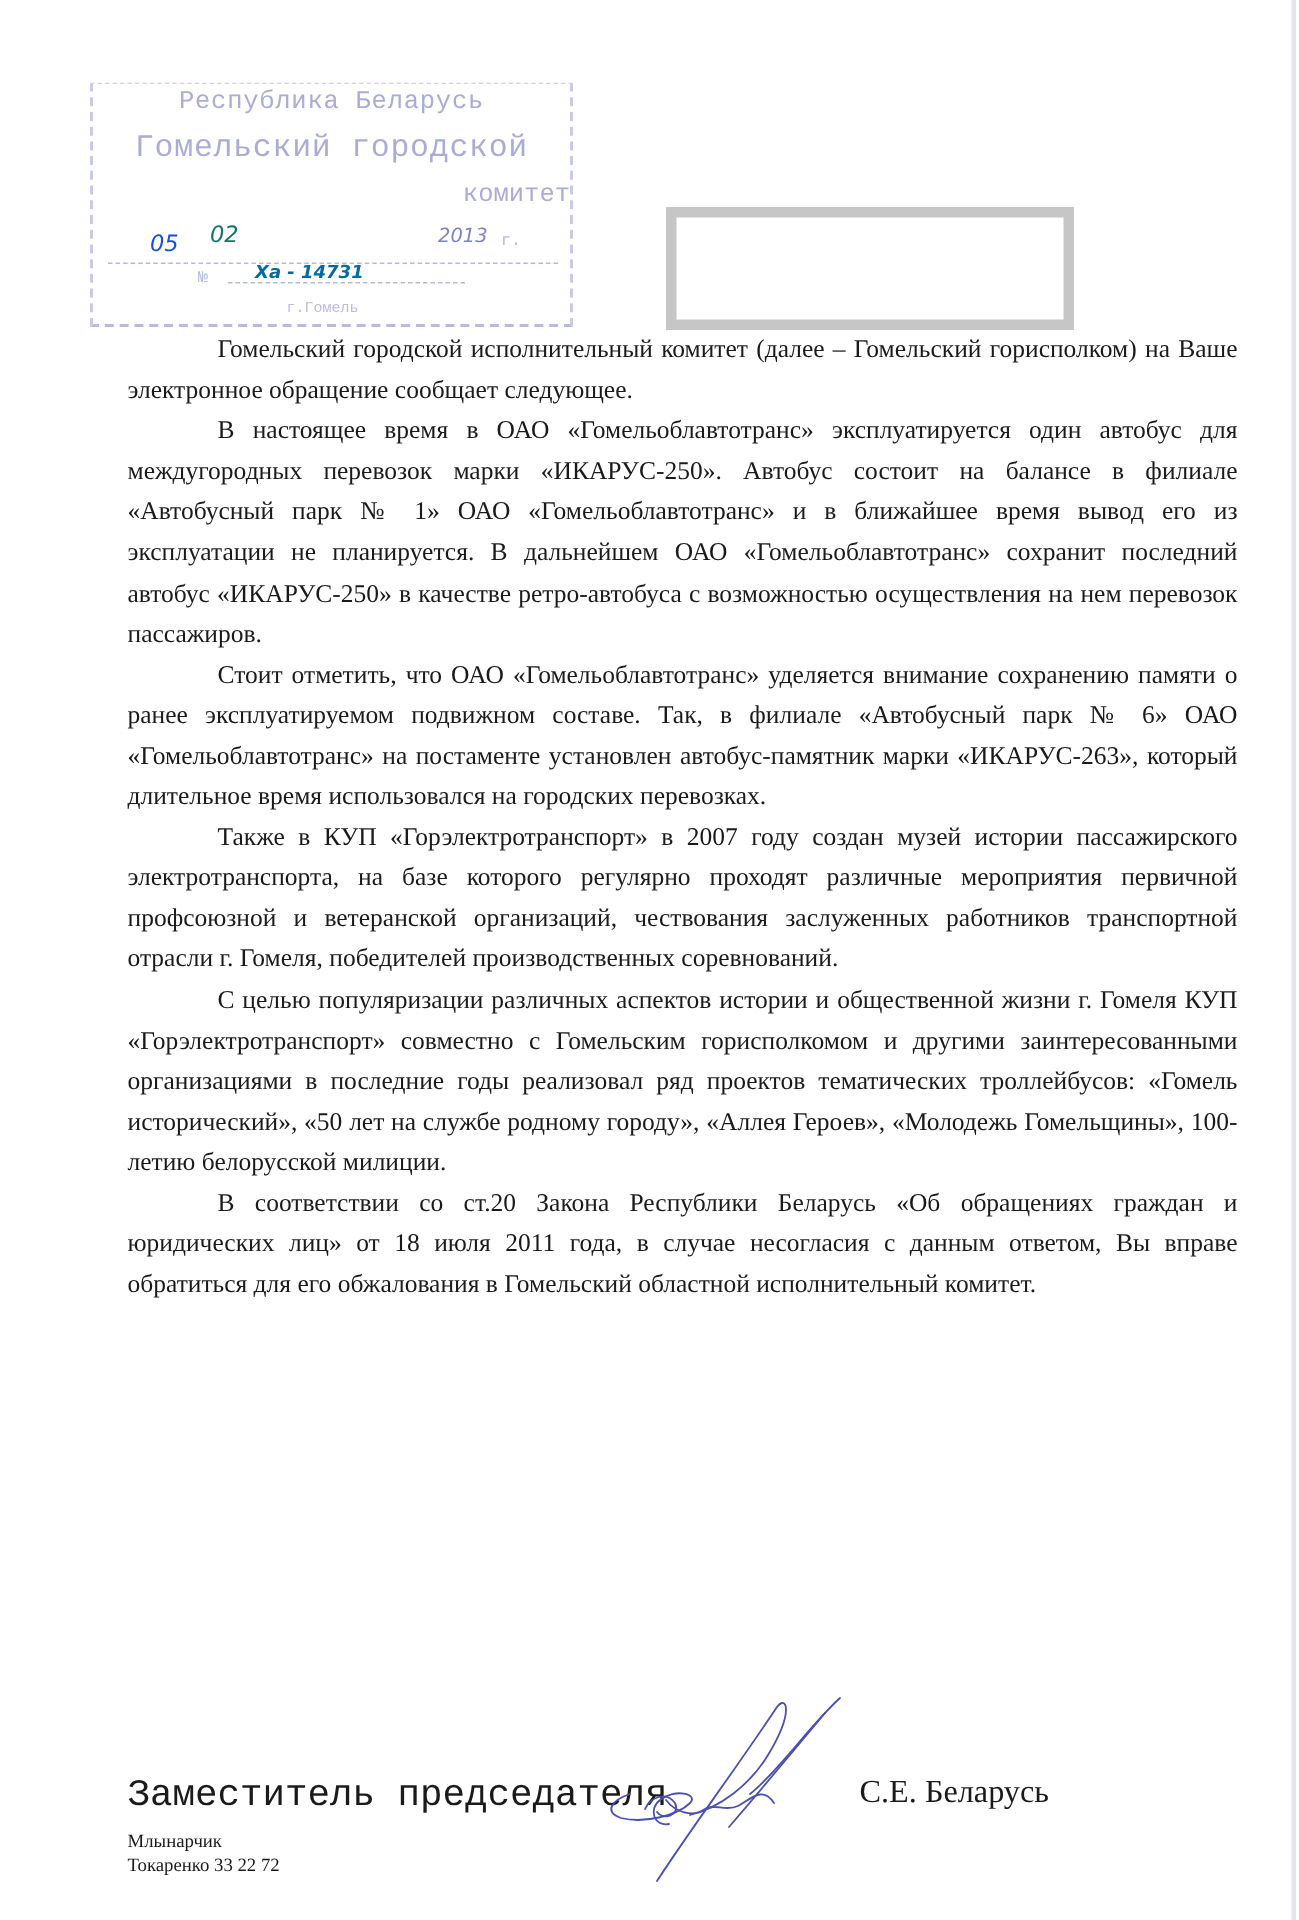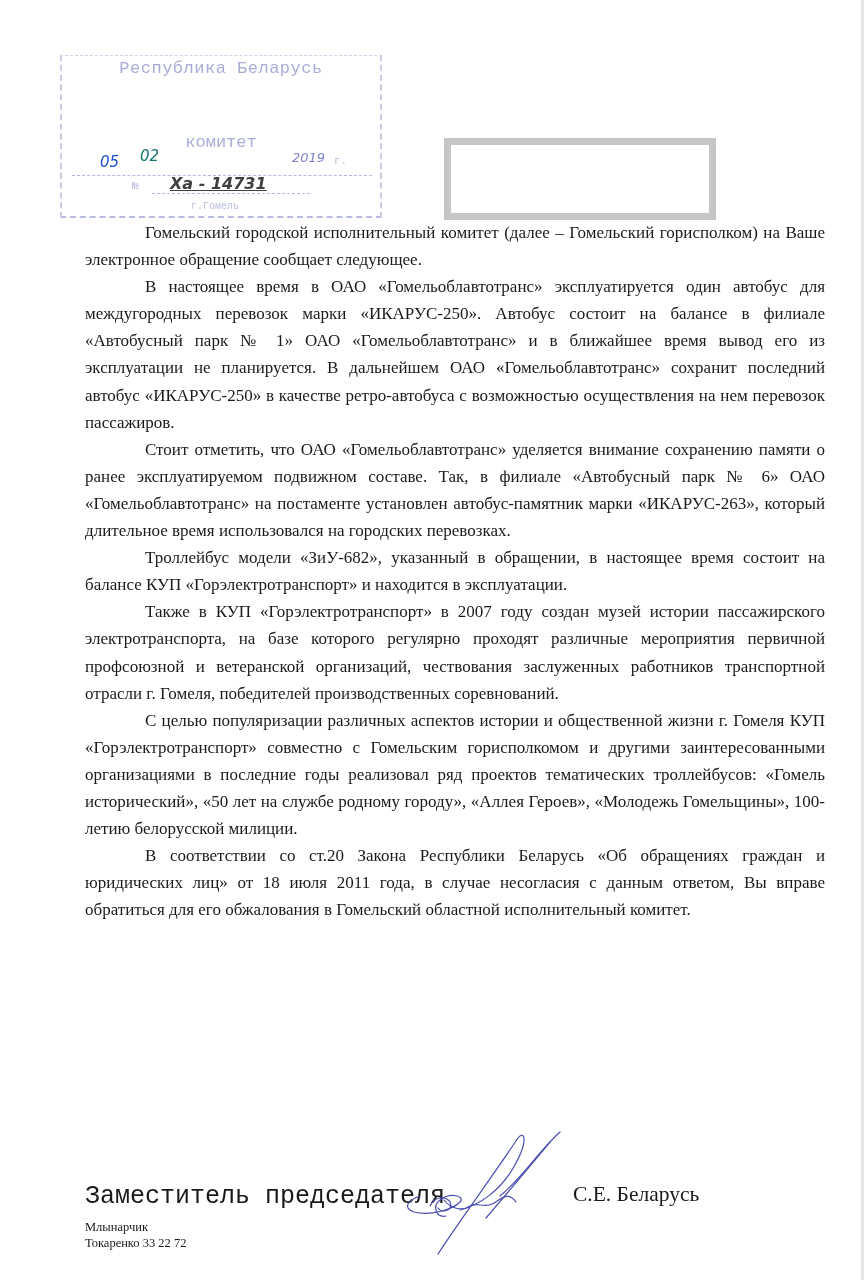--- a/index.html
+++ b/index.html
@@ -21,38 +21,38 @@
       border-right: 2px dashed #c9cbe6;
       border-top: 1px dashed #d0d2ea;
       border-bottom: 2px dashed #b7bbe0;
       color: #a9add6;
       font-family: "Liberation Mono", monospace;
       text-align: center;
     }
     .stamp .s-line1 { position: absolute; left: 0; right: 0; top: 3px; font-size: 17px; letter-spacing: 0.5px; }
     .stamp .s-line2 { position: absolute; left: 0; right: 0; top: 32px; font-size: 21px; letter-spacing: 0.5px; }
     .stamp .s-line3 { position: absolute; left: 0; right: 0; top: 55px; font-size: 19px; }
-    .stamp .s-line4 { position: absolute; left: 0; right: 0; top: 77px; font-size: 17px; }
+    .stamp .s-line4 { position: absolute; left: 0; right: 0; top: 65px; font-size: 17px; text-align: right; }
     .stamp .s-date {
       position: absolute; left: 10px; top: 97px; width: 300px; height: 22px;
       border-bottom: 1px dashed #b5b9df;
     }
     .stamp .s-date .d1 { position: absolute; left: 28px; top: 0; font-family: "DejaVu Sans", sans-serif; font-style: italic; font-size: 15px; color: #1d4ed8; }
     .stamp .s-date .d2 { position: absolute; left: 68px; top: -6px; font-family: "DejaVu Sans", sans-serif; font-style: italic; font-size: 15px; color: #0f766e; }
     .stamp .s-date .d3 { position: absolute; left: 220px; top: -3px; font-family: "DejaVu Sans", sans-serif; font-style: italic; font-size: 13px; color: #7d83c6; }
     .stamp .s-date .d4 { position: absolute; left: 262px; top: 2px; font-size: 11px; color: #b5b9df; }
     .stamp .s-num {
       position: absolute; left: 70px; top: 120px; width: 180px; height: 20px;
     }
     .stamp .s-num .n-label { position: absolute; left: 0; top: 4px; font-size: 11px; color: #b5b9df; }
     .stamp .s-num .n-val {
       position: absolute; left: 20px; top: -2px; width: 140px;
       border-bottom: 1px dashed #b5b9df;
-      font-family: "DejaVu Sans", sans-serif; font-style: italic; font-size: 16px; color: #404040;
-      text-align: left; padding-left: 18px; font-weight: bold; text-decoration: underline;
+      font-family: "DejaVu Sans", sans-serif; font-style: italic; font-size: 12px; color: #0369a1;
+      text-align: left; padding-left: 18px; font-weight: bold;
     }
     .stamp .s-city { position: absolute; left: 0; right: 12px; top: 145px; font-size: 10px; color: #b9bde0; }
 
     
     .redacted {
       position: absolute; left: 444px; top: 138px; width: 258px; height: 68px;
       border: 7px solid #c6c6c6; background: #ffffff;
     }
 
     
@@ -79,41 +79,41 @@
     }
   </style>
 </head>
 <body>
 
 <div class="page">
   <div class="right-edge"></div>
 
   <div class="stamp">
     <div class="s-line1">Республика Беларусь</div>
+    <div class="s-line2">Гомельский городской</div>
     <div class="s-line4">комитет</div>
     <div class="s-date">
       <span class="d1">05</span>
       <span class="d2">02</span>
-      <span class="d3">2019</span>
+      <span class="d3">2013</span>
       <span class="d4">г.</span>
     </div>
     <div class="s-num">
       <span class="n-label">№</span>
       <span class="n-val">Ха - 14731</span>
     </div>
     <div class="s-city">г.Гомель</div>
   </div>
 
   <div class="redacted"></div>
 
   <div class="body-text">
     <p class="first">Гомельский городской исполнительный комитет (далее – Гомельский горисполком) на Ваше электронное обращение сообщает следующее.</p>
     <p>В настоящее время в ОАО «Гомельоблавтотранс» эксплуатируется один автобус для междугородных перевозок марки «ИКАРУС-250». Автобус состоит на балансе в филиале «Автобусный парк № 1» ОАО «Гомельоблавтотранс» и в ближайшее время вывод его из эксплуатации не планируется. В дальнейшем ОАО «Гомельоблавтотранс» сохранит последний автобус «ИКАРУС-250» в качестве ретро-автобуса с возможностью осуществления на нем перевозок пассажиров.</p>
     <p>Стоит отметить, что ОАО «Гомельоблавтотранс» уделяется внимание сохранению памяти о ранее эксплуатируемом подвижном составе. Так, в филиале «Автобусный парк № 6» ОАО «Гомельоблавтотранс» на постаменте установлен автобус-памятник марки «ИКАРУС-263», который длительное время использовался на городских перевозках.</p>
-    <p>Троллейбус модели «ЗиУ-682», указанный в обращении, в настоящее время состоит на балансе КУП «Горэлектротранспорт» и находится в эксплуатации.</p>
     <p>Также в  КУП «Горэлектротранспорт» в 2007 году создан музей истории пассажирского электротранспорта, на базе которого регулярно проходят различные мероприятия первичной профсоюзной и ветеранской организаций, чествования заслуженных работников транспортной отрасли г. Гомеля, победителей производственных соревнований.</p>
     <p>С целью популяризации различных аспектов истории и общественной жизни г. Гомеля КУП «Горэлектротранспорт» совместно с Гомельским горисполкомом и другими заинтересованными организациями в последние годы реализовал ряд проектов тематических троллейбусов: «Гомель исторический», «50 лет на службе родному городу», «Аллея Героев», «Молодежь Гомельщины», 100-летию белорусской милиции.</p>
     <p>В соответствии со ст.20 Закона Республики Беларусь «Об обращениях граждан и юридических лиц» от 18 июля 2011 года, в случае несогласия с данным ответом, Вы вправе обратиться для его обжалования в Гомельский областной исполнительный комитет.</p>
   </div>
 
   <div class="sig-title">Заместитель председателя</div>
 
   <svg class="signature" viewBox="0 0 170 130" xmlns="http://www.w3.org/2000/svg">
     <g fill="none" stroke="#4a4fb0" stroke-width="1.2" stroke-linecap="round">
       <path d="M38 124 C 60 90, 90 50, 118 8 C 124 0, 130 10, 112 40 C 100 60, 80 75, 60 80"></path>

